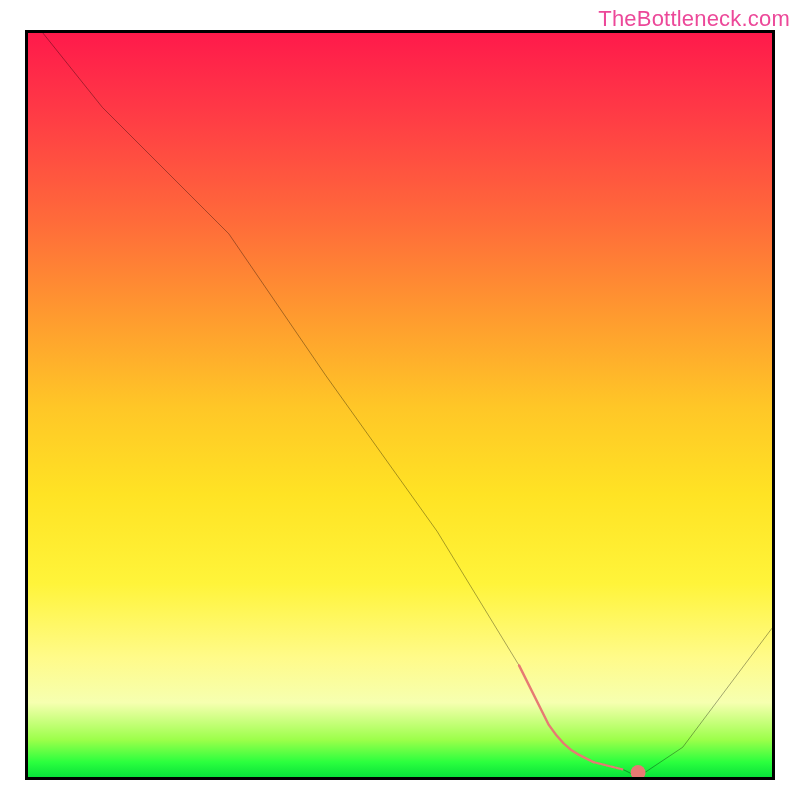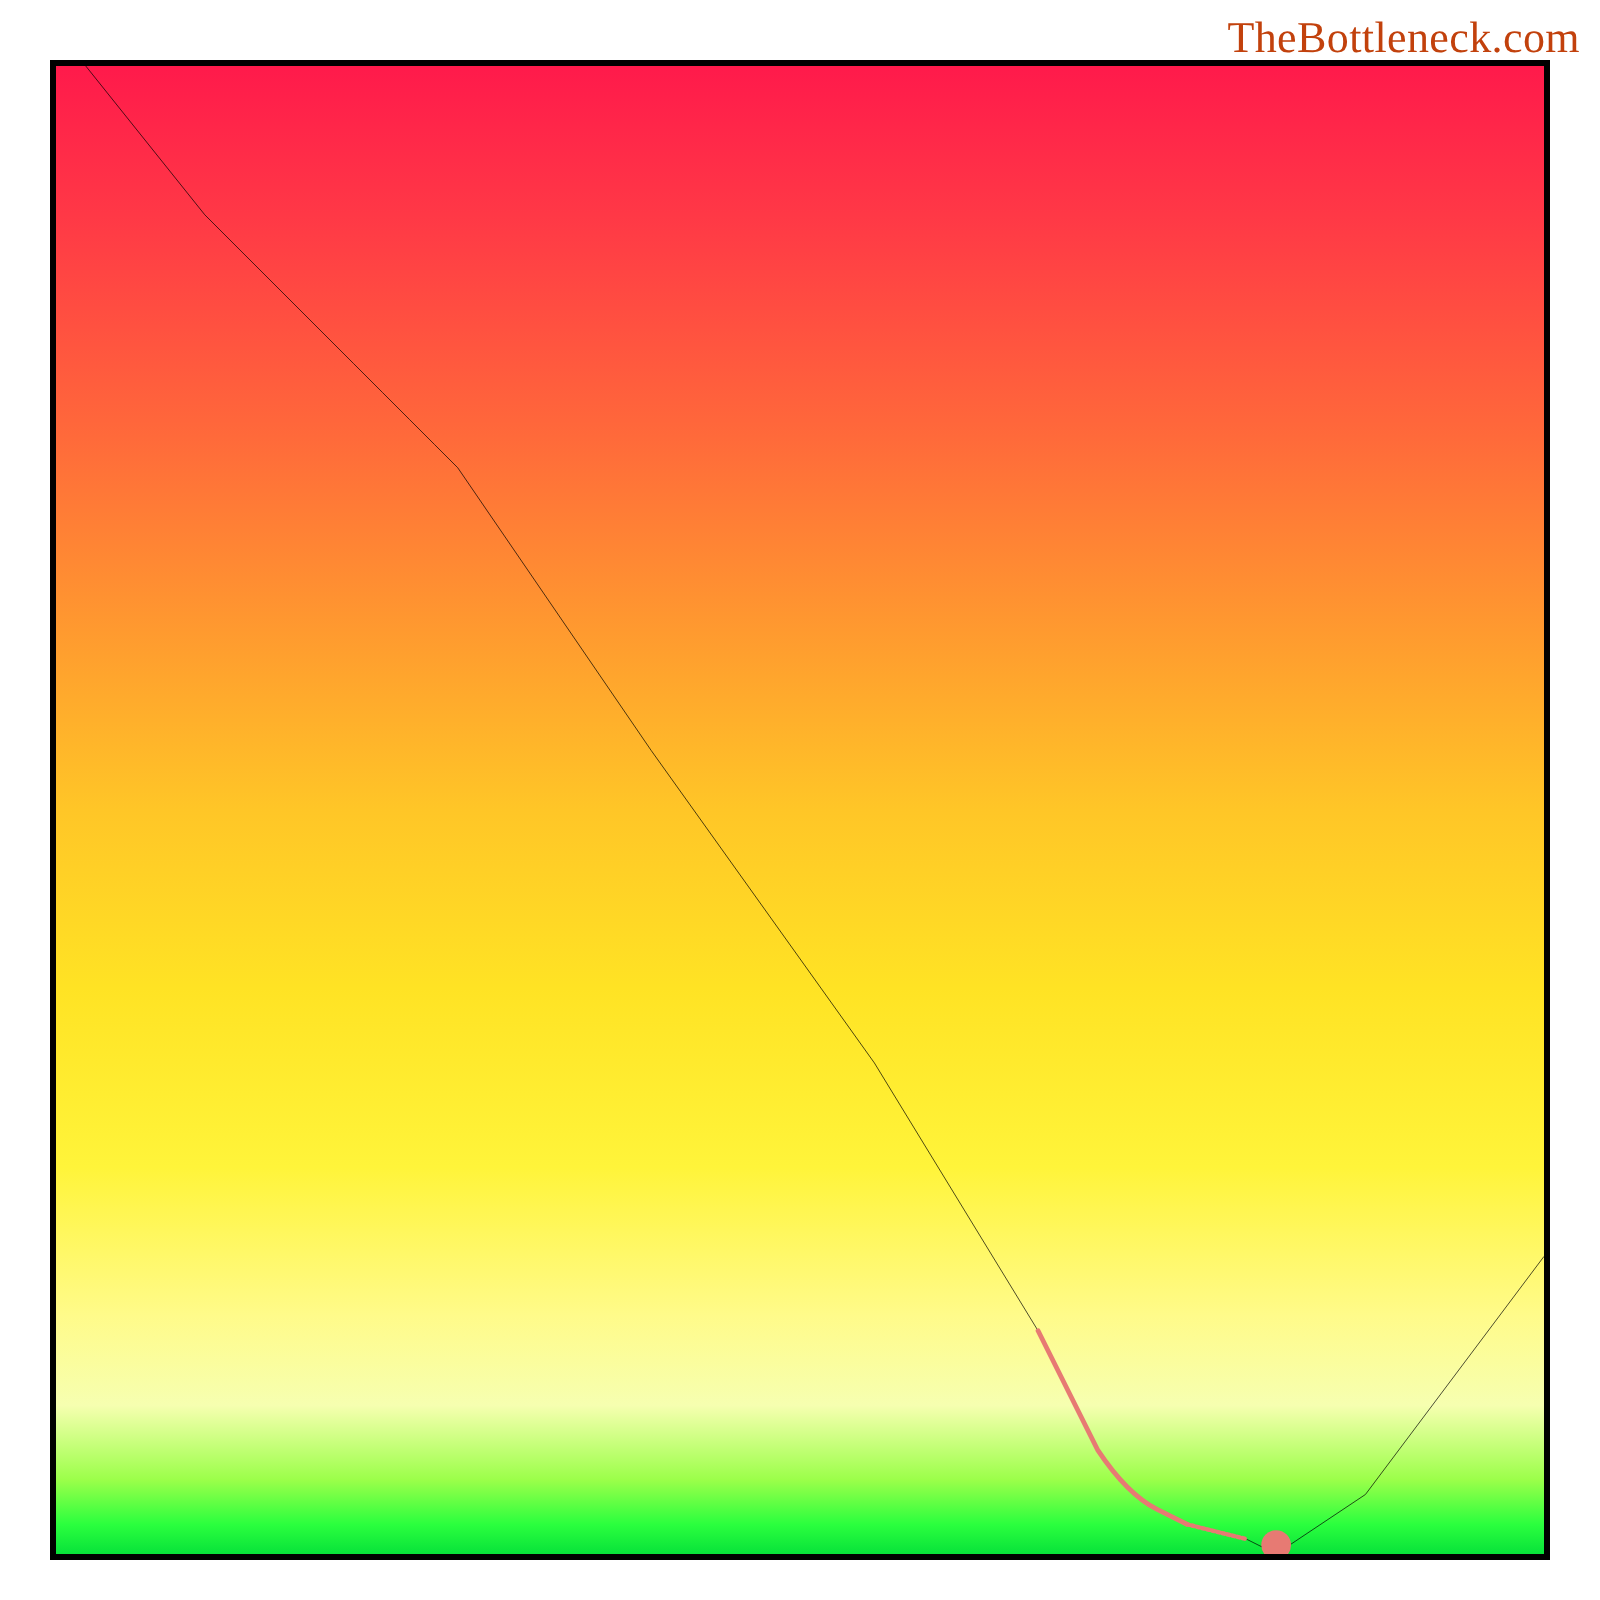--- a/index.html
+++ b/index.html
@@ -11,25 +11,24 @@
   .wrap {
     width: 800px;
     height: 800px;
     position: relative;
     background: #ffffff;
   }
   .watermark {
     position: absolute;
     top: 6px;
     right: 10px;
-    color: #c2410c;
+    color: #ec4899;
     font-size: 22px;
     font-weight: 500;
     letter-spacing: 0.2px;
-    font-family: Liberation Serif, serif;
   }
   .plot {
     position: absolute;
     left: 25px;
     top: 30px;
     width: 750px;
     height: 750px;
     border: 3px solid #000;
     box-sizing: border-box;
     overflow: hidden;

